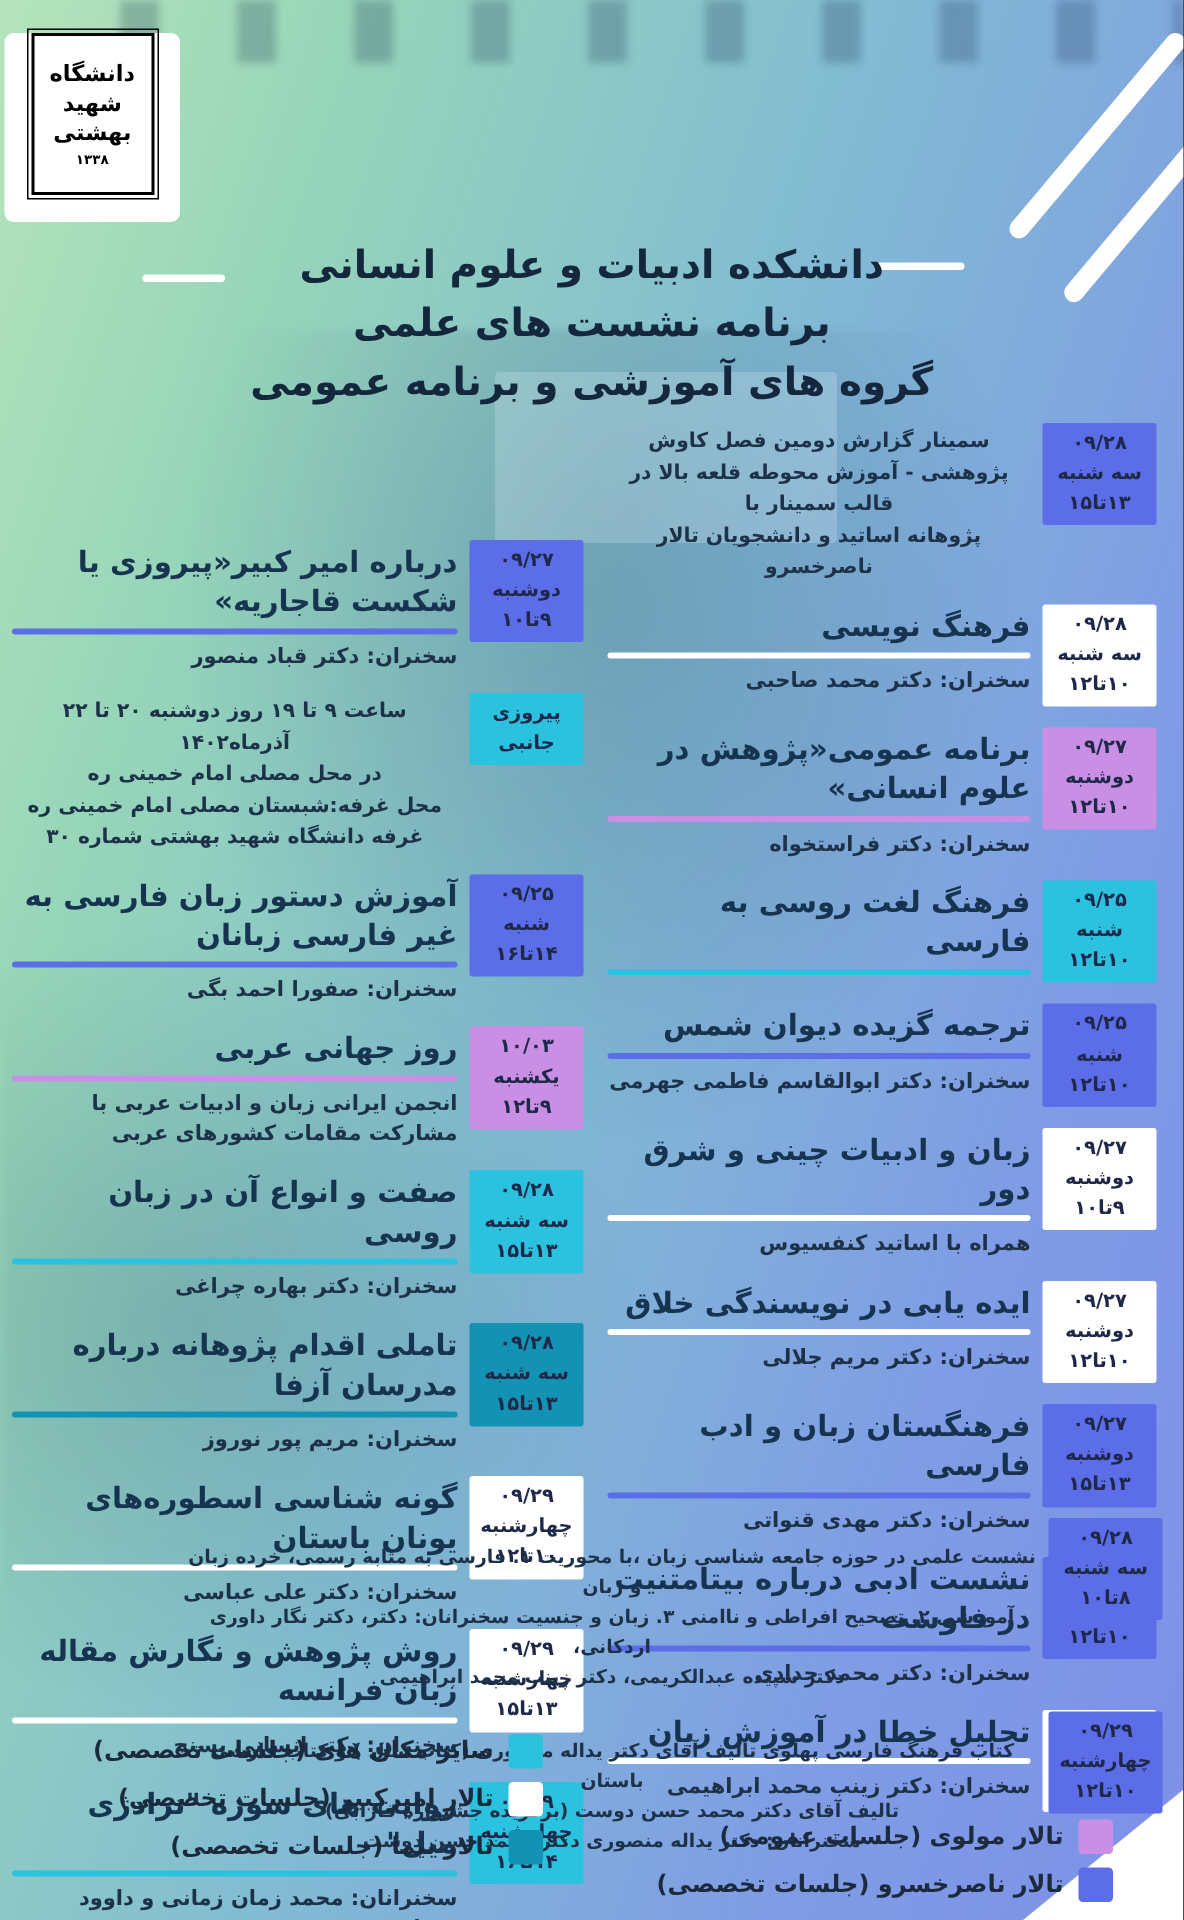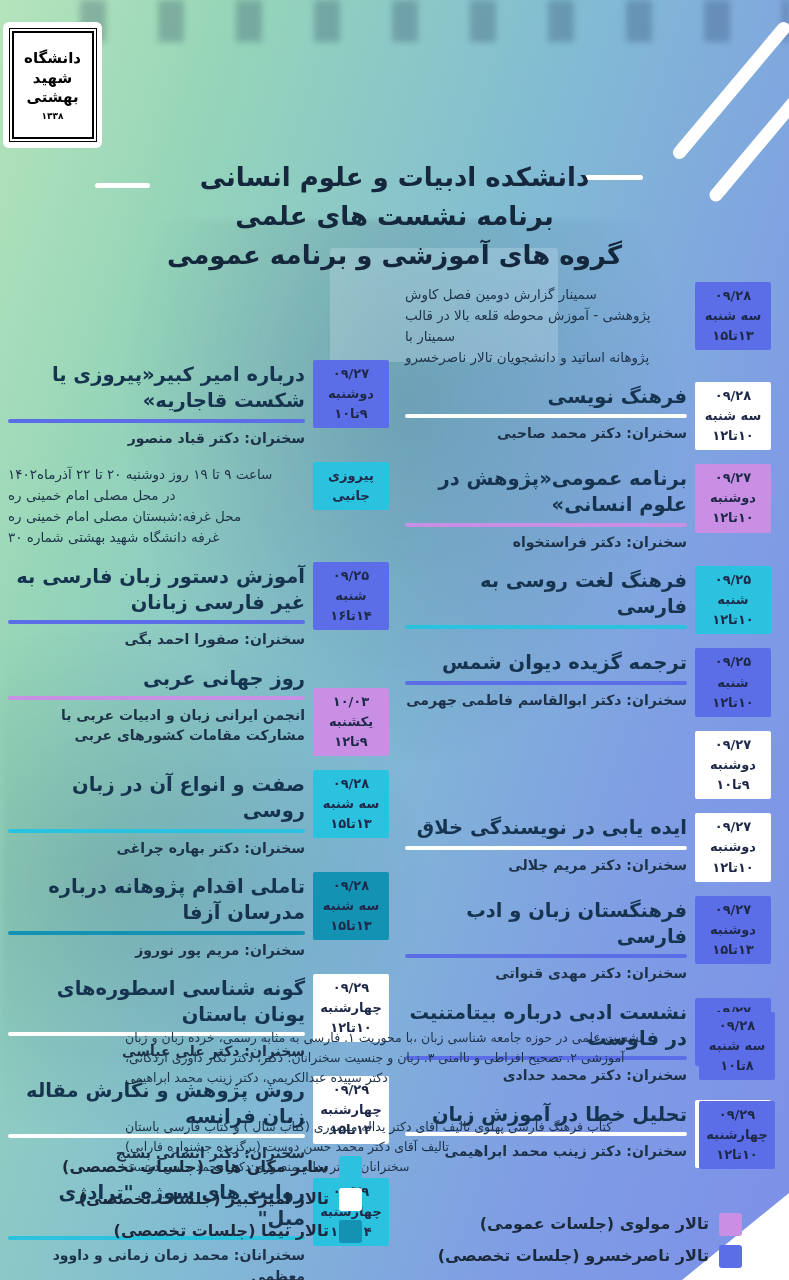--- a/index.html
+++ b/index.html
@@ -24,22 +24,22 @@
   .stripe{position:absolute;background:#fff;border-radius:8px;height:13px;}
   .stripe1{top:84px;right:-30px;width:175px;transform:rotate(-50deg);}
   .stripe2{top:136px;right:-46px;width:150px;transform:rotate(-50deg);}
   .dash{position:absolute;background:#fff;height:5px;border-radius:3px;}
   .dash-left{left:95px;top:183px;width:55px;}
   .dash-right{left:585px;top:175px;width:58px;}
   .corner-triangle{position:absolute;right:0;bottom:0;width:107px;height:87px;background:#fff;
     clip-path:polygon(100% 0,100% 100%,0 100%);}
 
   
-  .logo{position:absolute;left:3px;top:22px;width:99px;height:126px;background:#fff;
-    border-radius:6px;display:flex;align-items:center;justify-content:center;}
+  .logo{position:absolute;left:3px;top:22px;width:117px;height:126px;background:#fff;
+    border-radius:6px;display:flex;justify-content:center;}
   .logo-inner{width:78px;height:104px;border:2px solid #000;outline:1px solid #000;outline-offset:2px;
     display:flex;flex-direction:column;align-items:center;justify-content:center;gap:1px;
     font-weight:bold;color:#000;}
   .logo-inner .ln{font-size:15px;line-height:1.25;}
   .logo-inner .yr{font-size:9px;margin-top:3px;}
 
   
   .title{position:absolute;left:140px;top:42px;width:400px;text-align:center;
     font-size:54px;font-weight:bold;color:#0e1520;letter-spacing:-1px;
     text-shadow:0 0 1px #0e1520;}
@@ -50,21 +50,21 @@
   .col{position:absolute;}
   .col-right{left:405px;top:282px;width:366px;}
   .col-left{left:8px;top:360px;width:381px;}
   .entry{display:flex;align-items:flex-start;gap:8px;margin-bottom:14px;}
   .badge{flex:none;width:72px;text-align:center;padding:4px 2px;border-radius:2px;
     font-size:13px;font-weight:bold;color:#1e2949;line-height:1.55;}
   .content{flex:1;padding-top:2px;min-width:0;}
   .stitle{font-size:19.5px;font-weight:bold;color:#16344f;text-align:right;line-height:1.35;}
   .rule{height:4px;border-radius:2px;margin:4px 0 5px;}
   .speaker{font-size:14px;font-weight:bold;color:#1d3248;text-align:right;line-height:1.45;}
-  .note-line{font-size:13.5px;font-weight:normal;color:#1d3248;text-align:left;line-height:1.55;}
+  .note-line{font-size:13.5px;font-weight:bold;color:#1d3248;text-align:center;line-height:1.55;}
 
   
   .bottom{position:absolute;left:15px;top:1012px;width:760px;}
   .bottom .entry{margin-bottom:13px;}
   .bottom .content{padding-left:110px;padding-top:6px;margin-top:10px;}
   .bottom .note-line{font-size:12.5px;line-height:1.6;}
 
   
   .legend-left{position:absolute;left:62px;top:1156px;width:300px;}
   .legend-right{position:absolute;left:430px;top:1189px;width:312px;margin-top:24px;}
@@ -163,20 +163,25 @@
           <div class="rule" style="background: rgb(91, 110, 232);"></div>
           <div class="speaker">سخنران: دکتر ابوالقاسم فاطمی جهرمی</div>
         </div>
       </div>
       <div class="entry">
         <div class="badge" style="background: rgb(255, 255, 255);">
           <div>۰۹/۲۷</div>
           <div>دوشنبه</div>
           <div>۹تا۱۰</div>
         </div>
+        <div class="content">
+          <div class="stitle">زبان و ادبیات چینی و شرق دور</div>
+          <div class="rule" style="background: rgb(255, 255, 255);"></div>
+          <div class="speaker">همراه با اساتید کنفسیوس</div>
+        </div>
       </div>
       <div class="entry">
         <div class="badge" style="background: rgb(255, 255, 255);">
           <div>۰۹/۲۷</div>
           <div>دوشنبه</div>
           <div>۱۰تا۱۲</div>
         </div>
         <div class="content">
           <div class="stitle">ایده یابی در نویسندگی خلاق</div>
           <div class="rule" style="background: rgb(255, 255, 255);"></div>
@@ -251,21 +256,21 @@
           <div>شنبه</div>
           <div>۱۴تا۱۶</div>
         </div>
         <div class="content">
           <div class="stitle">آموزش دستور زبان فارسی به غیر فارسی زبانان</div>
           <div class="rule" style="background: rgb(91, 110, 232);"></div>
           <div class="speaker">سخنران: صفورا احمد بگی</div>
         </div>
       </div>
       <div class="entry">
-        <div class="badge" style="background: rgb(201, 143, 228); margin-top: 24px;">
+        <div class="badge" style="background: rgb(201, 143, 228);">
           <div>۱۰/۰۳</div>
           <div>یکشنبه</div>
           <div>۹تا۱۲</div>
         </div>
         <div class="content">
           <div class="stitle">روز جهانی عربی</div>
           <div class="rule" style="background: rgb(201, 143, 228);"></div>
           <div class="speaker">انجمن ایرانی زبان و ادبیات عربی با</div>
           <div class="speaker">مشارکت مقامات کشورهای عربی</div>
         </div>

